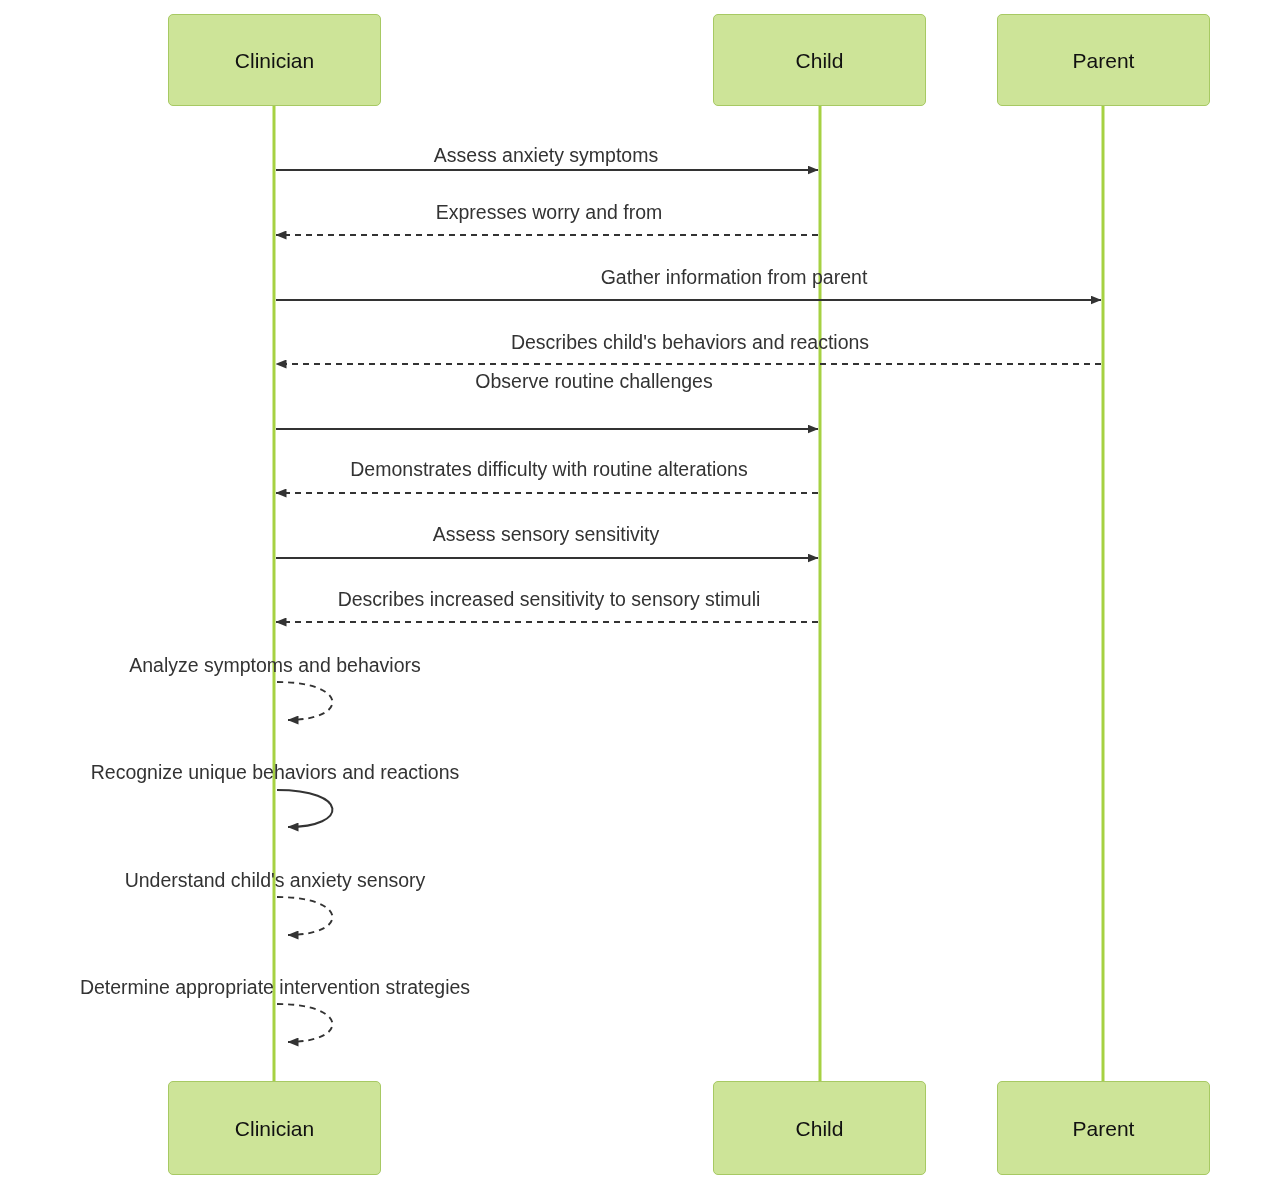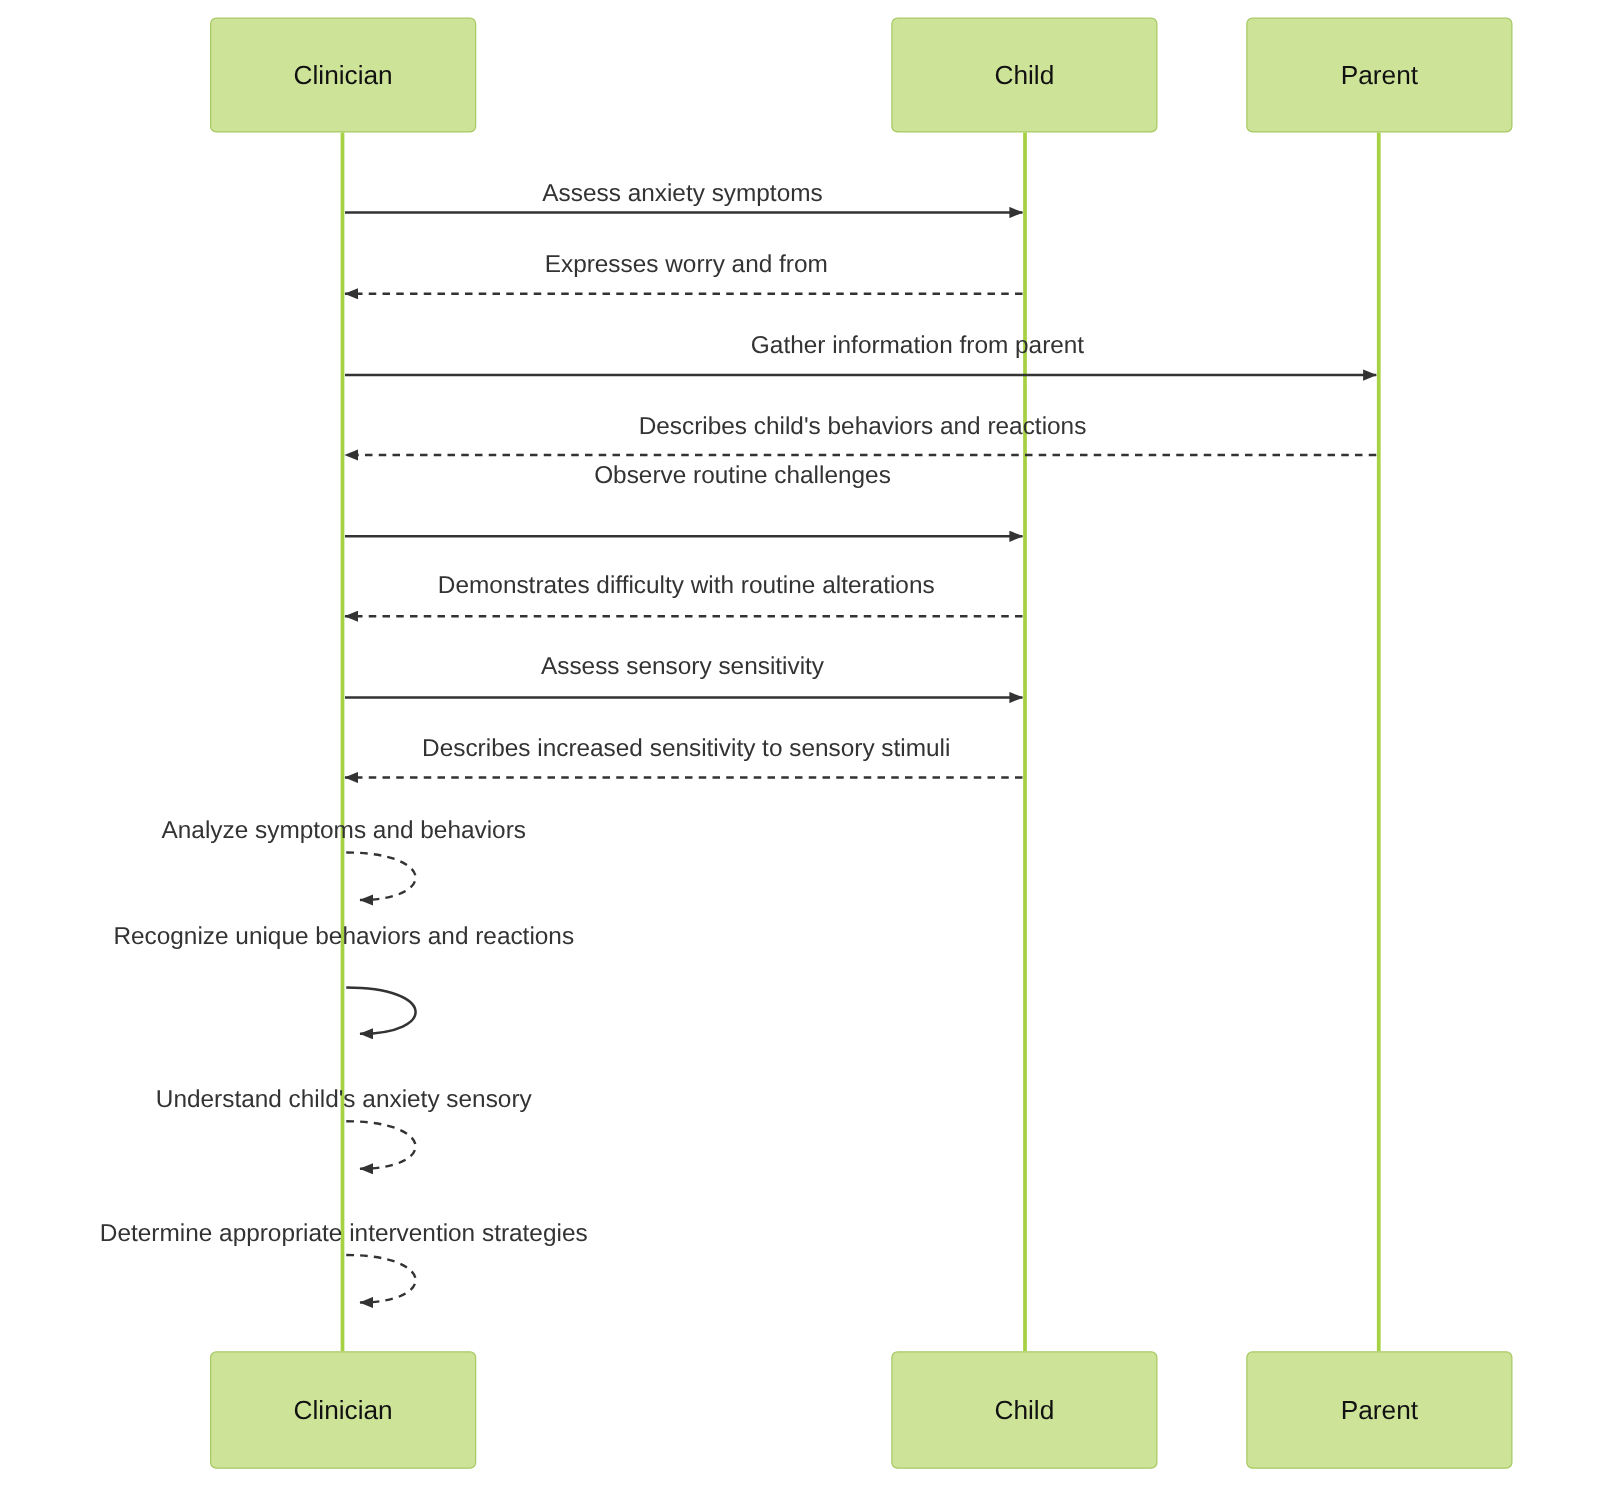--- a/index.html
+++ b/index.html
@@ -111,18 +111,18 @@
   <div id="labels">
       <div class="msg-label" style="left: 546px; top: 166px;">Assess anxiety symptoms</div>
       <div class="msg-label" style="left: 549px; top: 223px;">Expresses worry and from</div>
       <div class="msg-label" style="left: 687px; top: 288px; margin-left: 47px;">Gather information from parent</div>
       <div class="msg-label" style="left: 690px; top: 353px;">Describes child's behaviors and reactions</div>
       <div class="msg-label" style="left: 546px; top: 392px; margin-left: 48px;">Observe routine challenges</div>
       <div class="msg-label" style="left: 549px; top: 480px;">Demonstrates difficulty with routine alterations</div>
       <div class="msg-label" style="left: 546px; top: 545px;">Assess sensory sensitivity</div>
       <div class="msg-label" style="left: 549px; top: 610px;">Describes increased sensitivity to sensory stimuli</div>
       <div class="msg-label" style="left: 275px; top: 676px;">Analyze symptoms and behaviors</div>
-      <div class="msg-label" style="left: 275px; top: 761px;">Recognize unique behaviors and reactions</div>
+      <div class="msg-label" style="left: 275px; top: 783px;">Recognize unique behaviors and reactions</div>
       <div class="msg-label" style="left: 275px; top: 891px;">Understand child's anxiety sensory</div>
       <div class="msg-label" style="left: 275px; top: 998px;">Determine appropriate intervention strategies</div>
     </div>
 
 </div>
 
 </body></html>

